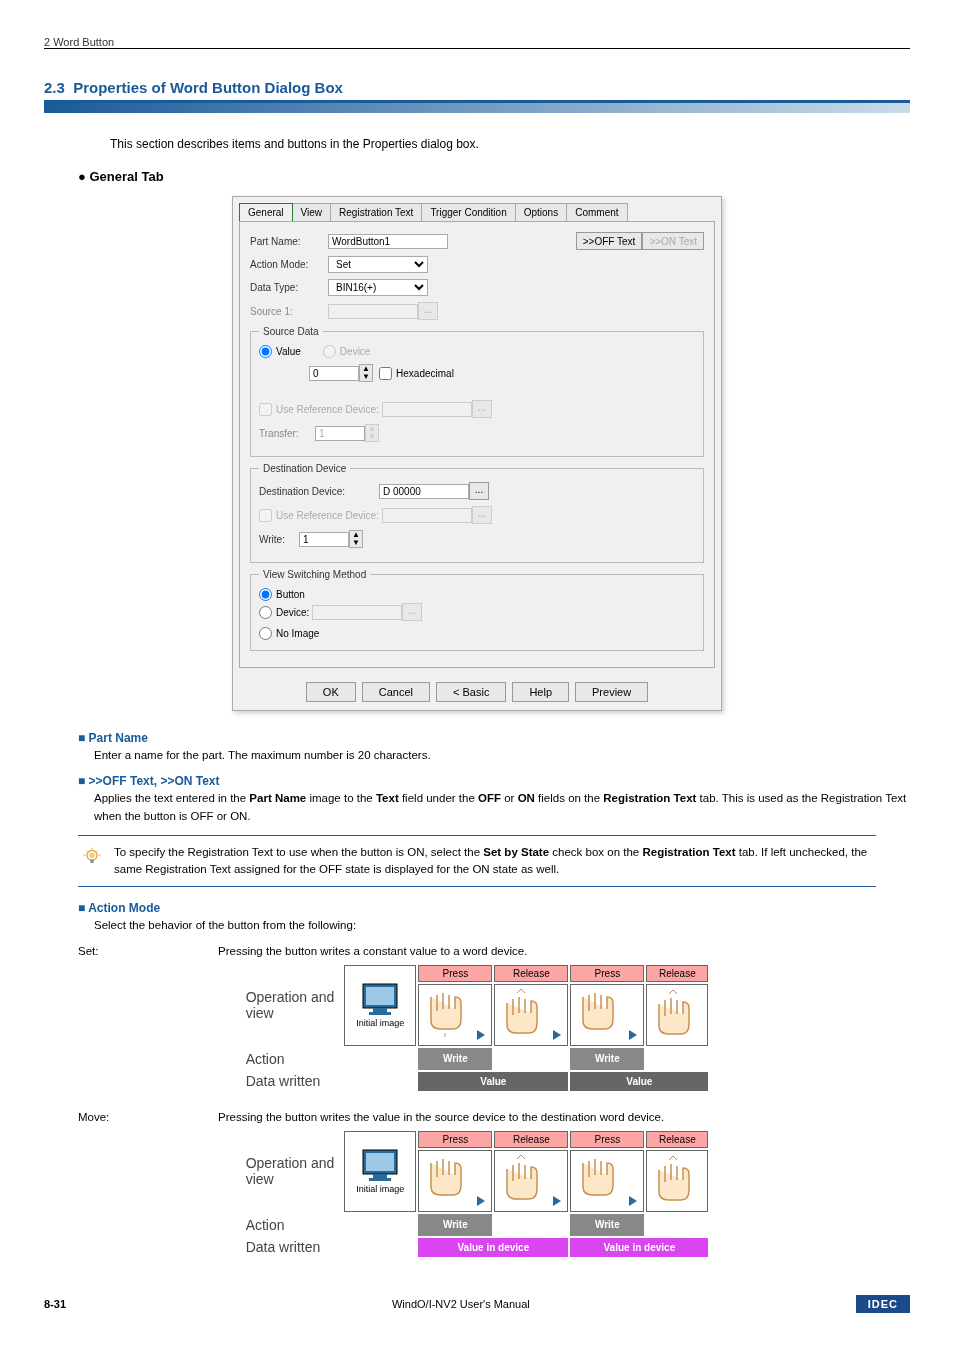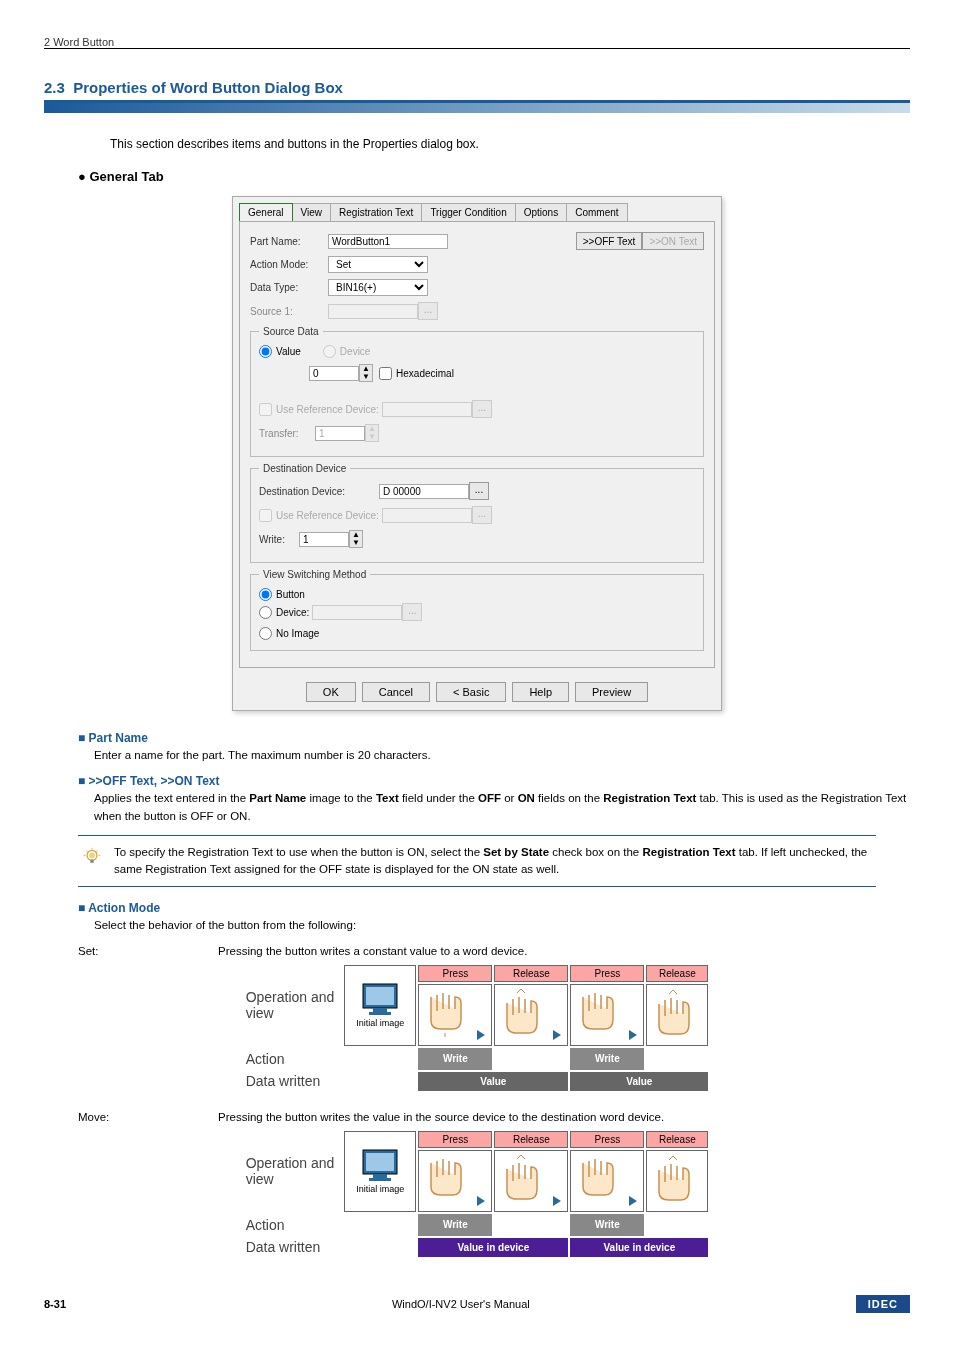--- a/index.html
+++ b/index.html
@@ -245,21 +245,21 @@
     position: relative;
   }
   .action-cell {
     background: #888;
     color: #fff;
     font-weight: bold;
     padding: 4px 8px;
     height: 22px;
   }
   .data-cell {
-    background: #4c1d95;
+    background: #d946ef;
     color: #fff;
     font-weight: bold;
     padding: 4px 8px;
   }
 
   
   .footer {
     margin-top: 30px;
     padding-top: 6px;
     border-top: none;

